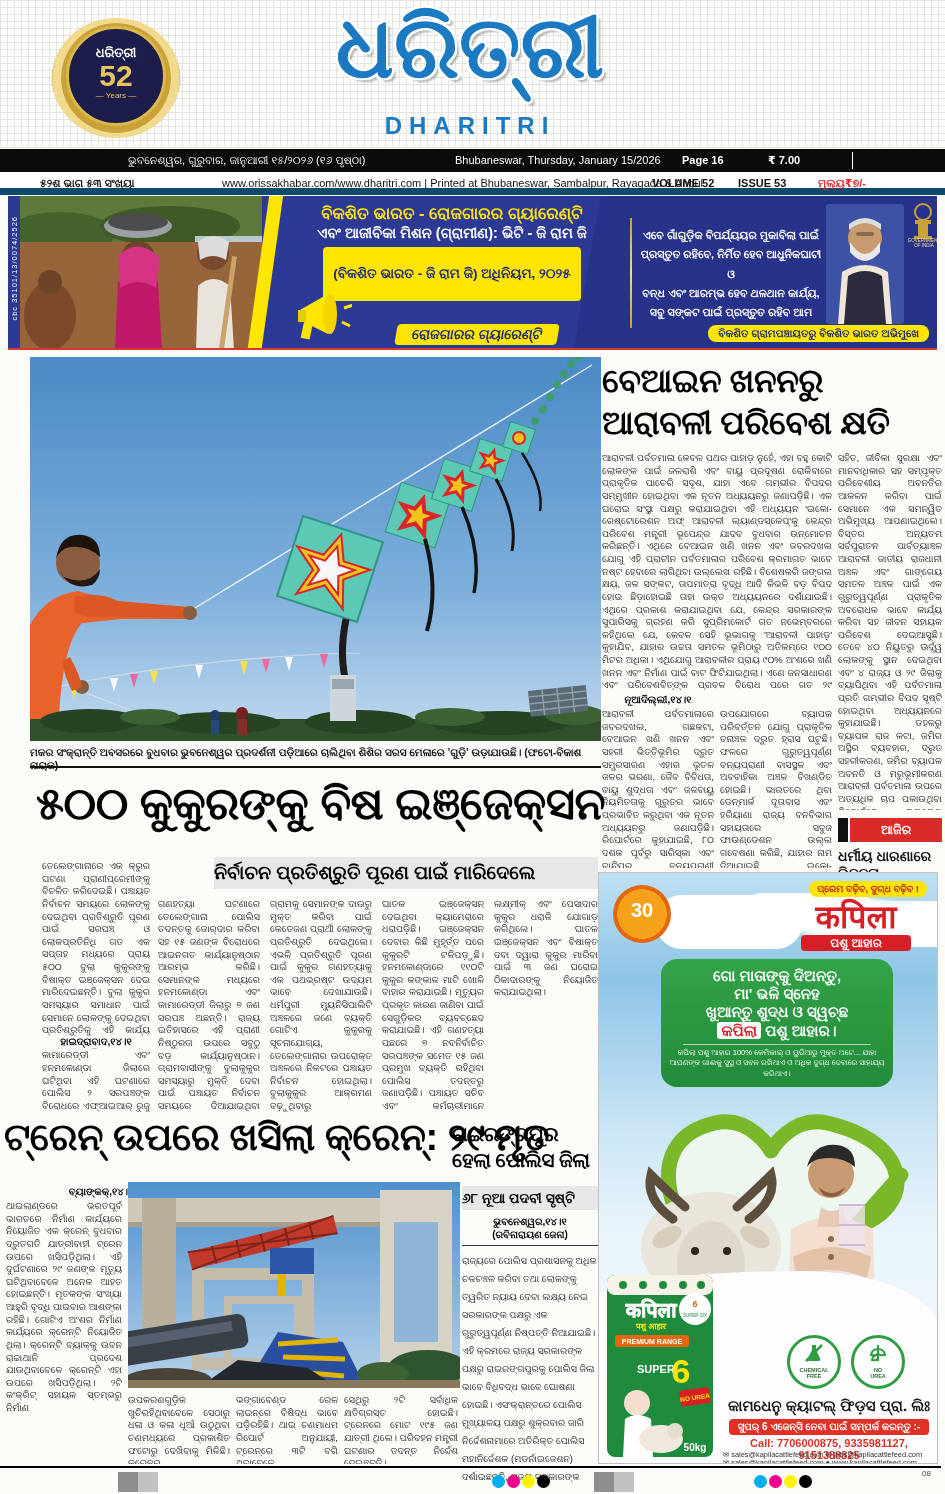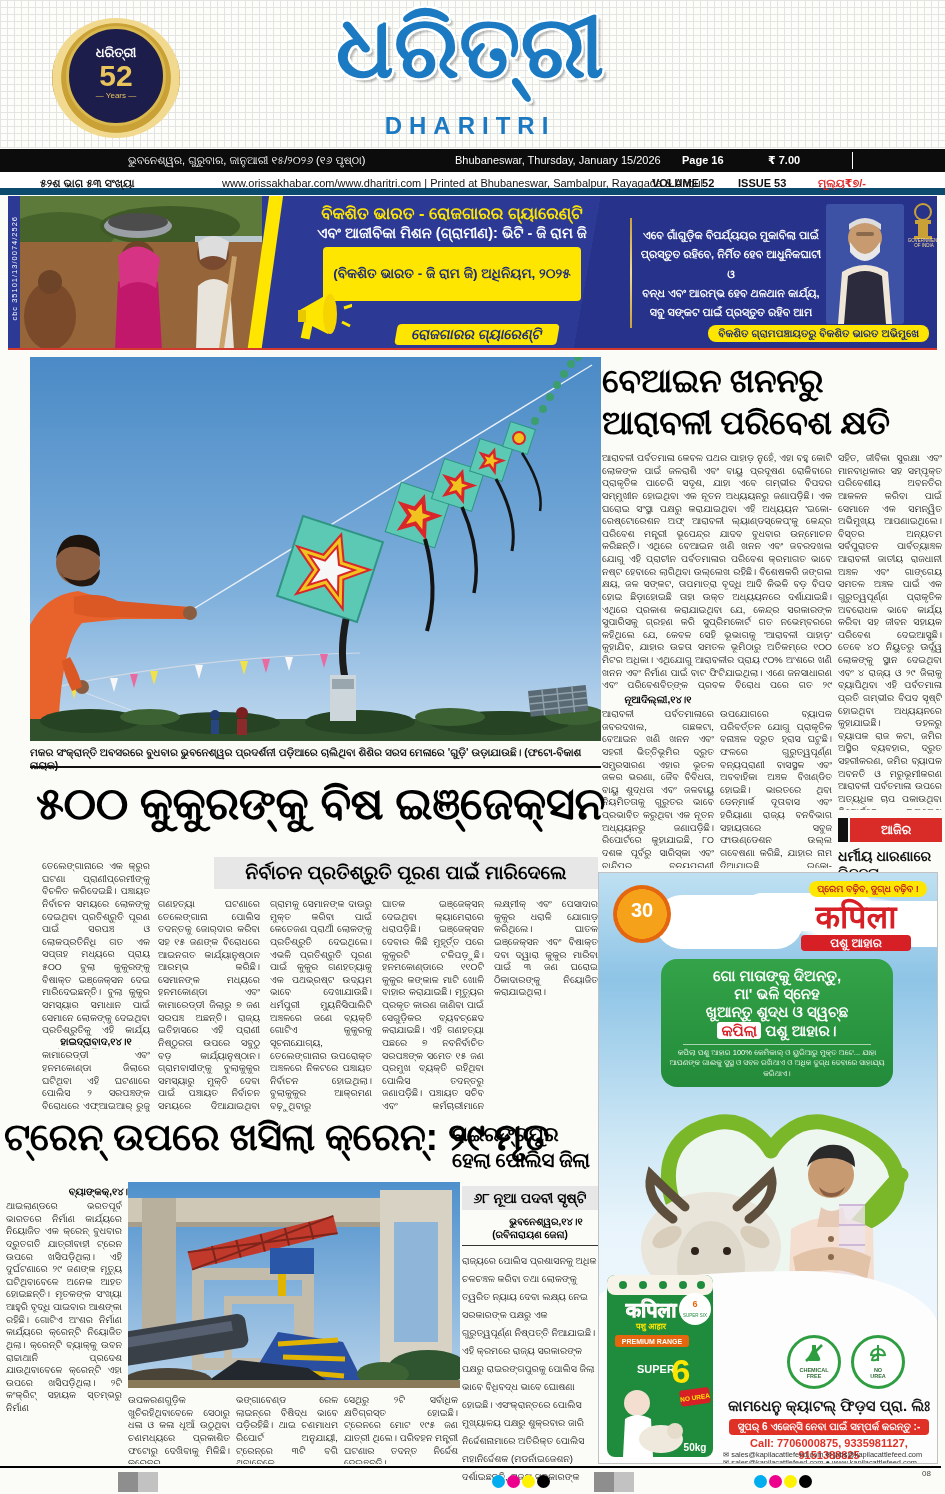--- a/index.html
+++ b/index.html
@@ -25,21 +25,21 @@
  background:radial-gradient(circle,#23234f 0 52%,#c9a136 53% 62%,#f1da8f 63% 72%,#b88d24 73% 82%,#e8cf86 83% 90%,transparent 91%)}
 .badge-inner{position:absolute;left:14px;top:8px;width:100px;height:100px;border-radius:50%;
  background:#1d1d4b;border:3px solid #d9b84e;text-align:center;color:#fff}
 
 .datebar{left:0;top:149px;width:945px;height:23px;background:#0c0c0c;color:#fff;font-size:11px}
 .infoline{left:0;top:172px;width:945px;height:23px;background:#fff;border-bottom:7px solid #0c4a6e;font-size:11px}
 
 .banner{left:8px;top:196px;width:929px;height:154px;background:linear-gradient(100deg,#2c3a96 0 62%,#27328a 62%);border-bottom:2px solid #d33a2e;overflow:hidden}
 .ypill{background:#ffe600;color:#1b2a7a;font-weight:bold;border-radius:4px;display:inline-block}
 
-.subhead-box{background:#e7e7e7;font-weight:bold;text-align:center;color:#000}
+.subhead-box{background:#e7e7e7;font-weight:bold;color:#000}
 .edit-label{background:#d92b27;color:#fff;font-weight:bold;font-size:12.5px;text-align:center;line-height:24px}
 
 .kapila{left:598px;top:872px;width:340px;height:592px;border:1px solid #c2c2c2;
  background:linear-gradient(180deg,#bfe0f2 0,#8ec4e6 18%,#cde7f5 45%,#e8f4fb 60%,#f6fbff 100%);overflow:hidden}
 .greenbox{background:linear-gradient(180deg,#33a348,#238b3a);border-radius:16px;color:#fff;text-align:center}
 .kap-brand{color:#d71f26;font-weight:bold;
  text-shadow:2px 2px 0 #fff,-2px -2px 0 #fff,2px -2px 0 #fff,-2px 2px 0 #fff}
 .circ-badge{width:54px;height:54px;border-radius:50%;background:#fff;border:3px solid #2f9e41;text-align:center}
 .regsq{width:20px;height:20px;display:inline-block}
 .cmyk i{display:inline-block;width:13px;height:13px;border-radius:50%;margin-right:2px}
@@ -307,21 +307,21 @@
     <ellipse cx="300" cy="186" rx="40" ry="18" fill="#2f5530"></ellipse>
     <ellipse cx="255" cy="192" rx="26" ry="12" fill="#3c6233"></ellipse>
     <rect x="0" y="198" width="332" height="8" fill="#8a7a5a"></rect>
   </svg>
   <div class="ab body-txt j clip" style="left:128px;top:1394px;width:102px;height:70px">ଉପକରଣଗୁଡ଼ିକ ଖୁଚିରହିଥିବାବେଳେ ସେଠାରୁ ଧଳା ଓ କଳା ଧୂଆଁ ଉଠୁଥିବା ଚଣମଧ୍ୟରେ ପ୍ରକାଶିତ ଫଟୋରୁ ଦେଖିବାକୁ ମିଳିଛି। କ୍ରେନ୍‌ର</div>
   <div class="ab body-txt j clip" style="left:236px;top:1394px;width:102px;height:70px">ଭଙ୍ଗାବେଣ୍ଡ ରେଳ ଲାଇନ୍‌ରେ ବିଷିଦ୍ଧ ଭାବେ ପଡ଼ିରହିଛି। ଥାଇ ଚଣମାଧମ ରିପୋର୍ଟ ଅନୁଯାୟୀ, ଟ୍ରେନ୍‌ରେ ୩ଟି ବଗି ଥିବାବେଳେ</div>
   <div class="ab body-txt j clip" style="left:344px;top:1394px;width:114px;height:70px">ସେଥିରୁ ୨ଟି ସର୍ବାଧିକ କ୍ଷତିଗ୍ରସ୍ତ ହୋଇଛି। ଟ୍ରେନରେ ମୋଟ ୧୯୫ ଜଣ ଯାତ୍ରୀ ଥିଲେ। ପରିବହନ ମନ୍ତ୍ରୀ ଘଟଣାର ତଦନ୍ତ ନିର୍ଦ୍ଦେଶ ଦେଇଛନ୍ତି।</div>
 
   <div class="ab hl" style="left:452px;top:1121px;width:148px;font-size:20px;line-height:1.3">ରାଇରଙ୍ଗପୁର ହେଲା ପୋଲିସ ଜିଲା</div>
   <div class="ab subhead-box" style="left:462px;top:1186px;width:136px;height:24px;line-height:24px;font-size:14px">୬୮ ନୂଆ ପଦବୀ ସୃଷ୍ଟି</div>
-  <div class="ab dateline" style="left:478px;top:1216px;width:136px">ଭୁବନେଶ୍ୱର,୧୪।୧</div>
+  <div class="ab dateline" style="left:462px;top:1216px;width:136px">ଭୁବନେଶ୍ୱର,୧୪।୧</div>
   <div class="ab dateline" style="left:462px;top:1229px;width:136px;padding-bottom:4px;border-bottom:1px solid #333">(ରବିନାରାୟଣ ଜେନା)</div>
   <div class="ab clip" style="left:462px;top:1250px;width:137px;height:240px">
     <span class="body-txt j">ରାଜ୍ୟରେ ପୋଲିସ ପ୍ରଶାସନକୁ ଅଧିକ ଚଳଚଞ୍ଚଳ କରିବା ତଥା ଲୋକଙ୍କୁ ତ୍ୱରିତ ନ୍ୟାୟ ଦେବା ଲକ୍ଷ୍ୟ ନେଇ ସରକାରଙ୍କ ପକ୍ଷରୁ ଏକ ଗୁରୁତ୍ୱପୂର୍ଣ୍ଣ ନିଷ୍ପତ୍ତି ନିଆଯାଇଛି। ଏହି କ୍ରମରେ ରାଜ୍ୟ ସରକାରଙ୍କ ପକ୍ଷରୁ ରାଇରଙ୍ଗପୁରକୁ ପୋଲିସ ଜିଲା ଭାବେ ବିଧିବଦ୍ଧ ଭାବେ ଘୋଷଣା ହୋଇଛି। ଏସଂକ୍ରାନ୍ତରେ ପୋଲିସ ମୁଖ୍ୟାଳୟ ପକ୍ଷରୁ ଶୁକ୍ରବାର ଜାରି ନିର୍ଦ୍ଦେଶନାମାରେ ଅତିରିକ୍ତ ପୋଲିସ ମହାନିର୍ଦ୍ଦେଶକ (ମଡର୍ନାଇଜେଶନ) ଦର୍ଶାଇଛନ୍ତି, ରାଜ୍ୟ ସରକାରଙ୍କ ଅନୁମୋଦନକ୍ରମେ ରାଇରଙ୍ଗପୁର ପୋଲିସ ଜିଲା ଭାବେ ଗଠନ ହୋଇଛି। ପୂର୍ବରୁ ମୟୂରଭଞ୍ଜ ଏକକ ପୋଲିସ ଜିଲା</span>
     
   </div>
 
   <div class="ab kapila">
     <div class="ab" style="left:30px;top:30px;width:120px;height:26px;border-radius:20px;background:#fff;box-shadow:40px 6px 0 14px #fff,120px -4px 0 6px #fff,200px 8px 0 10px #fff"></div>
     <div class="ab" style="left:14px;top:12px;width:58px;height:58px;border-radius:50%;background:radial-gradient(circle,#f5a11a 0 60%,#e4670f 61% 75%,#f9c51c 76%);text-align:center">
       <div style="font-size:20px;font-weight:bold;color:#fff;margin-top:14px">30</div>

